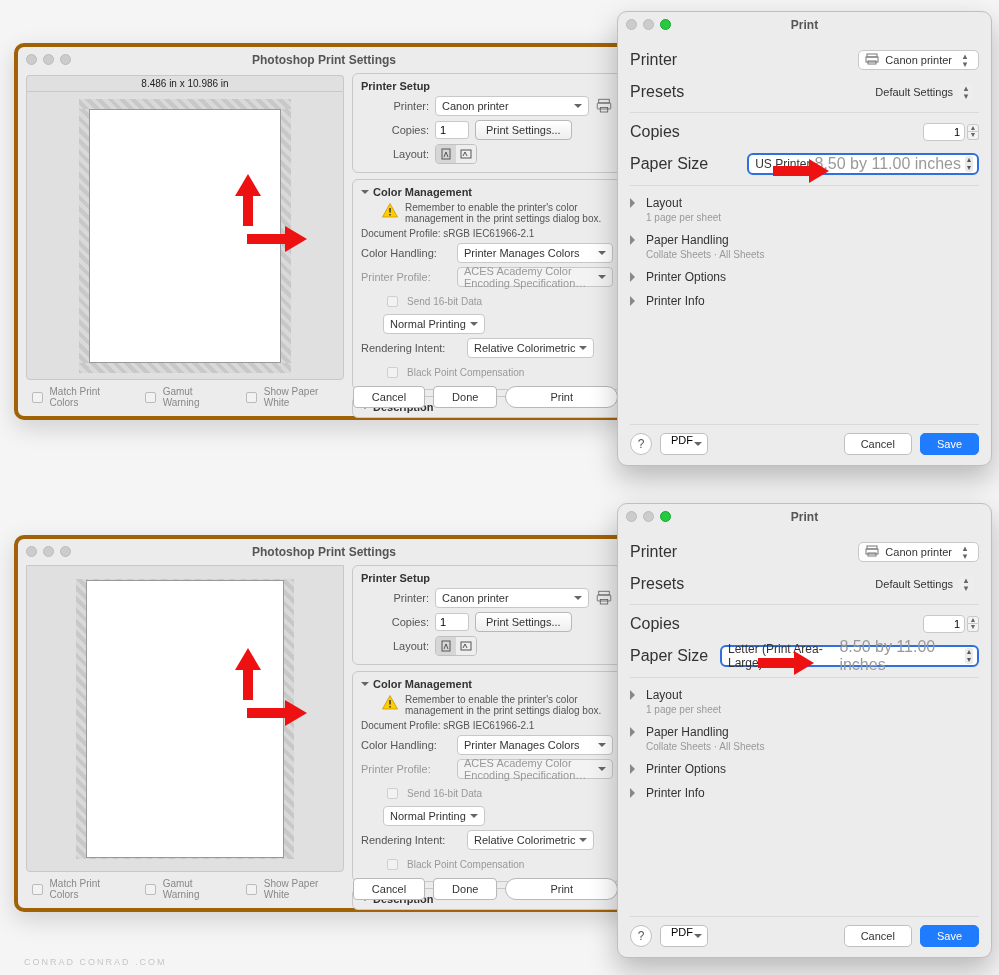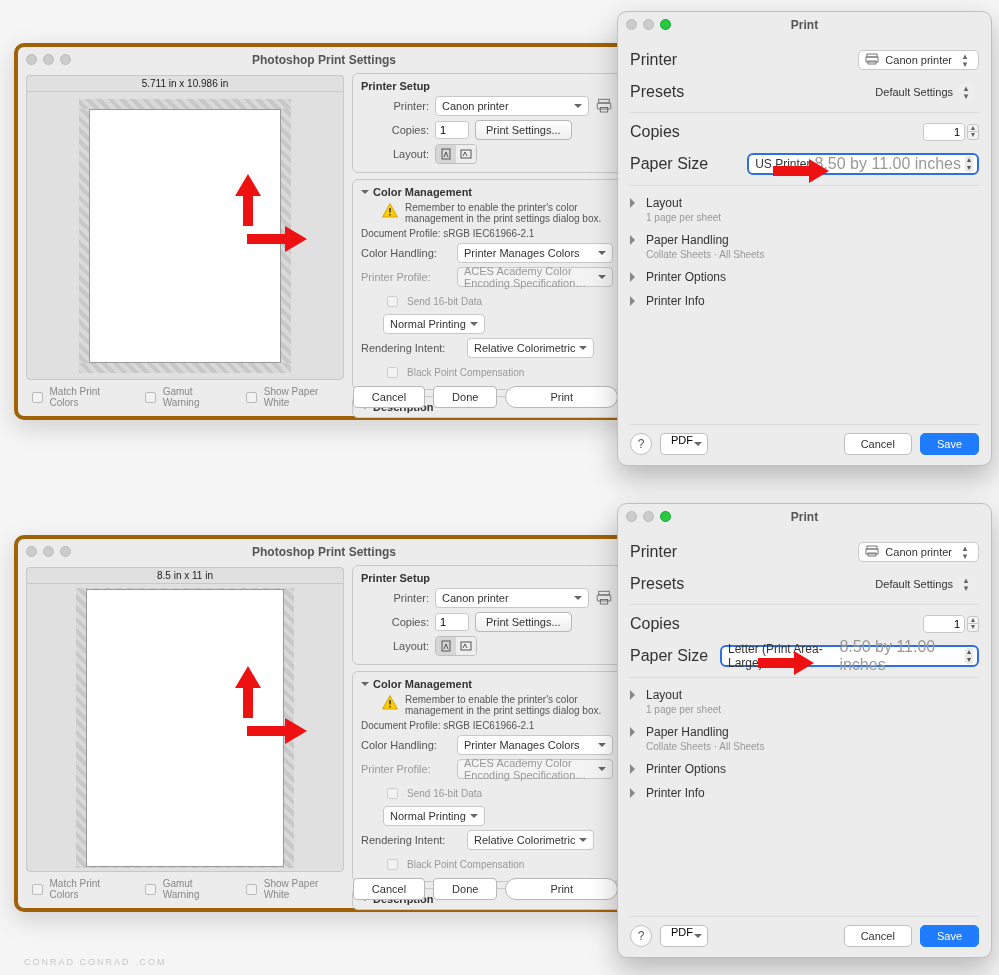--- a/index.html
+++ b/index.html
@@ -114,21 +114,21 @@
   <div class="titlebar">
     <div class="traffic">
       <span class="dot"></span>
       <span class="dot"></span>
       <span class="dot"></span>
     </div>
     <span>Photoshop Print Settings</span>
   </div>
   <div class="ps-body">
     <div class="preview-col">
-      <div class="dim-label">5.711 in x 10.986 in</div>
+      <div class="dim-label">8.486 in x 10.986 in</div>
       <div class="preview-box">
         <div class="hatch">
           <div class="paper"></div>
         </div>
         <span class="arrow-up red-arrow">
           <svg width="30" height="52">
               <path d="M15 0 L28 22 L20 22 L20 52 L10 52 L10 22 L2 22 Z" fill="#e11"></path>
             </svg>
         </span>
         <span class="arrow-right red-arrow">
@@ -258,21 +258,20 @@
   <div class="titlebar">
     <div class="traffic">
       <span class="dot"></span>
       <span class="dot"></span>
       <span class="dot"></span>
     </div>
     <span>Photoshop Print Settings</span>
   </div>
   <div class="ps-body">
     <div class="preview-col">
-      <div class="dim-label">8.5 in x 11 in</div>
       <div class="preview-box">
         <div class="hatch">
           <div class="paper"></div>
         </div>
         <span class="arrow-up red-arrow">
           <svg width="30" height="52">
               <path d="M15 0 L28 22 L20 22 L20 52 L10 52 L10 22 L2 22 Z" fill="#e11"></path>
             </svg>
         </span>
         <span class="arrow-right red-arrow">

